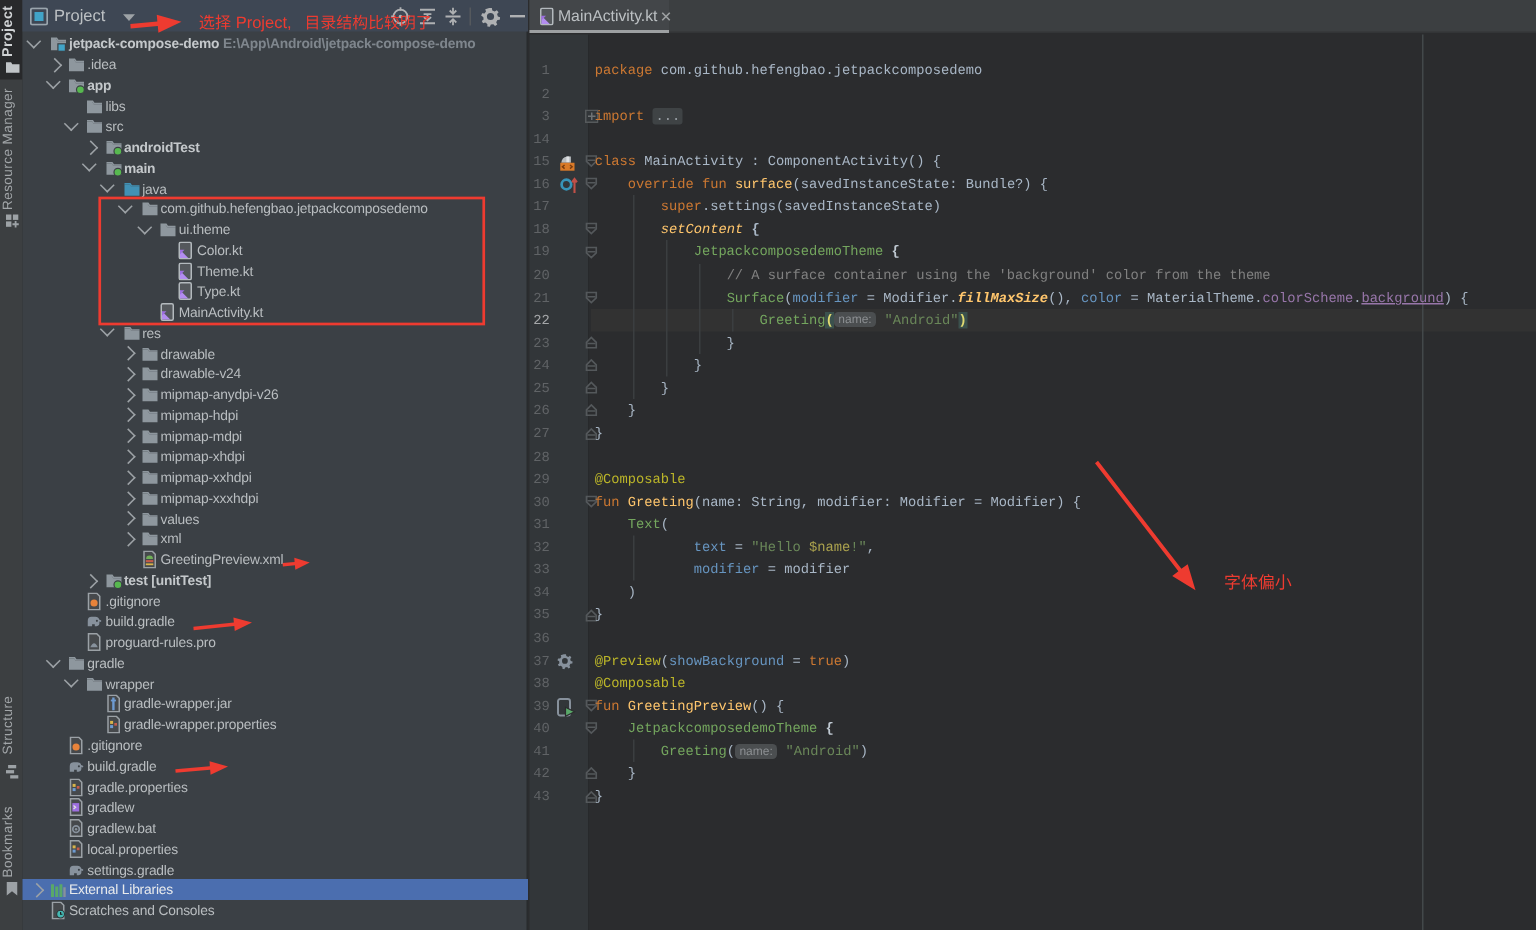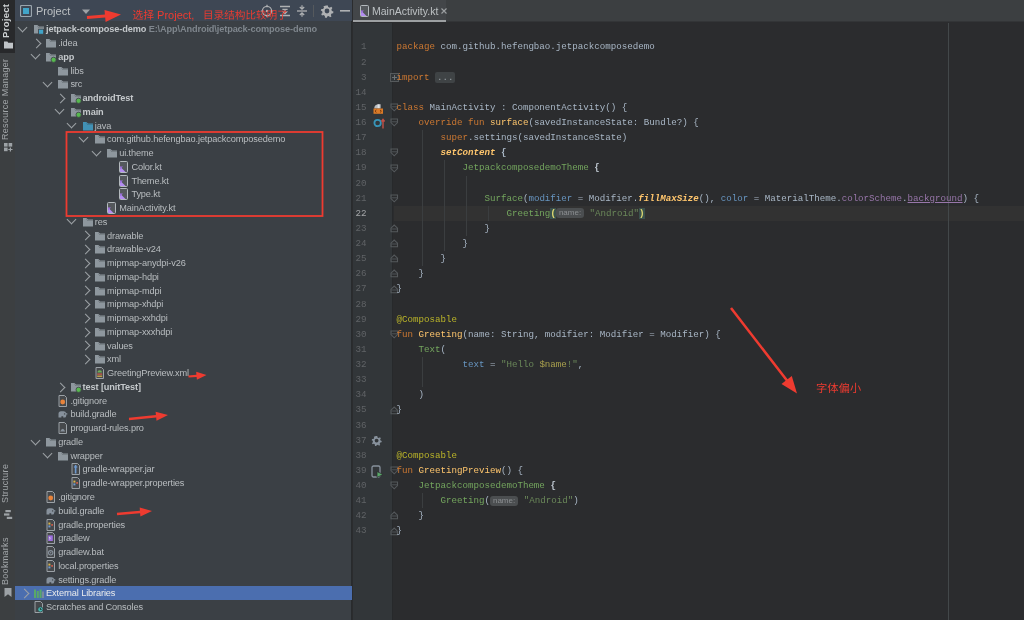--- a/index.html
+++ b/index.html
@@ -484,35 +484,38 @@
     </svg>
     <svg class="ab" style="left:389.5px;top:526.5px" width="9" height="10" viewBox="0 0 9 10">
       <path d="M1 7.8 L7.5 7.8 L7.5 4.2 L4.2 1 L1 4.2 Z" fill="none" stroke="#54585b" stroke-width="1.1"></path>
       <path d="M1.6 5 L7 5" stroke="#54585b" stroke-width="0.9"></path>
     </svg>
     <div class="cl" style="top:39.44px"><span style="color:#cc7832">package</span><span style="color:#a9b7c6"> com.github.hefengbao.jetpackcomposedemo</span></div>
     <div class="cl" style="top:69.69px"><span style="color:#cc7832">import </span><span style="background:#3f4345;color:#9aa0a5;border-radius:2px;padding:0 2px">...</span></div>
     <div class="cl" style="top:99.94px"><span style="color:#cc7832">class</span><span style="color:#a9b7c6"> MainActivity : ComponentActivity() {</span></div>
     <div class="cl" style="top:115.06px"><span style="color:#a9b7c6">    </span><span style="color:#cc7832">override fun </span><span style="color:#ffc66d">surface</span><span style="color:#a9b7c6">(savedInstanceState: Bundle?) {</span></div>
     <div class="cl" style="top:130.19px"><span style="color:#a9b7c6">        </span><span style="color:#cc7832">super</span><span style="color:#a9b7c6">.settings(savedInstanceState)</span></div>
-    <div class="cl" style="top:145.31px"><span style="color:#a9b7c6">        </span><span style="color:#ffc66d;font-style:italic;font-weight:bold">setContent </span><span style="color:#a9b7c6;font-weight:bold">{</span></div>
+    <div class="cl" style="top:145.31px"><span style="color:#a9b7c6">        </span><span style="color:#ffc66d;font-style:italic;font-weight:normal">setContent </span><span style="color:#a9b7c6;font-weight:bold">{</span></div>
     <div class="cl" style="top:160.44px"><span style="color:#a9b7c6">            </span><span style="color:#74a65e">JetpackcomposedemoTheme</span><span style="color:#a9b7c6"> </span><span style="color:#bfc8d1;font-weight:bold">{</span></div>
+    <div class="cl" style="top:175.56px"><span style="color:#a9b7c6">                </span><span style="color:#808080">// A surface container using the 'background' color from the theme</span></div>
     <div class="cl" style="top:190.69px"><span style="color:#a9b7c6">                </span><span style="color:#74a65e">Surface</span><span style="color:#a9b7c6">(</span><span style="color:#6795c0">modifier</span><span style="color:#a9b7c6"> = Modifier.</span><span style="color:#ffc66d;font-style:italic;font-weight:bold">fillMaxSize</span><span style="color:#a9b7c6">(), </span><span style="color:#6795c0">color</span><span style="color:#a9b7c6"> = MaterialTheme.</span><span style="color:#9876aa">colorScheme</span><span style="color:#a9b7c6">.</span><span style="color:#9876aa;text-decoration:underline">background</span><span style="color:#a9b7c6">) {</span></div>
     <div class="cl" style="top:205.81px"><span style="color:#a9b7c6">                    </span><span style="color:#74a65e">Greeting</span><span style="background:#3b514d;color:#e0da71;font-weight:bold">(</span><span style="display:inline-block;background:#4b4e50;color:#8c8f92;font-family:'Liberation Sans',sans-serif;font-size:8px;line-height:10px;border-radius:3px;padding:0 3px;vertical-align:0.5px">name:</span><span style="color:#a9b7c6"> </span><span style="color:#6a8759">"Android"</span><span style="background:#3b514d;color:#e0da71;font-weight:bold">)</span></div>
     <div class="cl" style="top:220.94px"><span style="color:#a9b7c6">                }</span></div>
     <div class="cl" style="top:236.06px"><span style="color:#a9b7c6">            }</span></div>
     <div class="cl" style="top:251.19px"><span style="color:#a9b7c6">        }</span></div>
     <div class="cl" style="top:266.31px"><span style="color:#a9b7c6">    }</span></div>
     <div class="cl" style="top:281.44px"><span style="color:#a9b7c6">}</span></div>
     <div class="cl" style="top:311.69px"><span style="color:#bbb529">@Composable</span></div>
     <div class="cl" style="top:326.81px"><span style="color:#cc7832">fun </span><span style="color:#ffc66d">Greeting</span><span style="color:#a9b7c6">(name: String, modifier: Modifier = Modifier) {</span></div>
     <div class="cl" style="top:341.94px"><span style="color:#a9b7c6">    </span><span style="color:#74a65e">Text</span><span style="color:#a9b7c6">(</span></div>
     <div class="cl" style="top:357.06px"><span style="color:#a9b7c6">            </span><span style="color:#6795c0">text</span><span style="color:#a9b7c6"> = </span><span style="color:#6a8759">"Hello </span><span style="color:#aba24e">$name</span><span style="color:#6a8759">!"</span><span style="color:#a9b7c6">,</span></div>
+    <div class="cl" style="top:372.19px"><span style="color:#a9b7c6">            </span><span style="color:#6795c0">modifier</span><span style="color:#a9b7c6"> = modifier</span></div>
     <div class="cl" style="top:387.31px"><span style="color:#a9b7c6">    )</span></div>
     <div class="cl" style="top:402.44px"><span style="color:#a9b7c6">}</span></div>
+    <div class="cl" style="top:432.69px"><span style="color:#bbb529">@Preview</span><span style="color:#a9b7c6">(</span><span style="color:#6795c0">showBackground</span><span style="color:#a9b7c6"> = </span><span style="color:#cc7832">true</span><span style="color:#a9b7c6">)</span></div>
     <div class="cl" style="top:447.81px"><span style="color:#bbb529">@Composable</span></div>
     <div class="cl" style="top:462.94px"><span style="color:#cc7832">fun </span><span style="color:#ffc66d">GreetingPreview</span><span style="color:#a9b7c6">() {</span></div>
     <div class="cl" style="top:478.06px"><span style="color:#a9b7c6">    </span><span style="color:#74a65e">JetpackcomposedemoTheme</span><span style="color:#a9b7c6"> </span><span style="color:#bfc8d1;font-weight:bold">{</span></div>
     <div class="cl" style="top:493.19px"><span style="color:#a9b7c6">        </span><span style="color:#74a65e">Greeting</span><span style="color:#a9b7c6">(</span><span style="display:inline-block;background:#4b4e50;color:#8c8f92;font-family:'Liberation Sans',sans-serif;font-size:8px;line-height:10px;border-radius:3px;padding:0 3px;vertical-align:0.5px">name:</span><span style="color:#a9b7c6"> </span><span style="color:#6a8759">"Android"</span><span style="color:#a9b7c6">)</span></div>
     <div class="cl" style="top:508.31px"><span style="color:#a9b7c6">    }</span></div>
     <div class="cl" style="top:523.44px"><span style="color:#a9b7c6">}</span></div>
     <svg class="ab" style="left:0;top:0" width="1024" height="620" viewBox="0 0 1024 620">
       <path d="M87.1 19.0 L105.2 17.4 L105.6 21.9 L121.0 14.5 L104.5 9.9 L104.9 14.4 L86.9 16.0 Z" fill="#ee3b30"></path>
       <path d="M188.6 377.6 L196.6 376.9 L196.9 379.8 L206.5 375.0 L196.2 371.8 L196.4 374.7 L188.4 375.4 Z" fill="#ee3b30"></path>
       <path d="M129.1 420.2 L156.2 417.4 L156.5 420.7 L168.0 415.0 L155.6 411.7 L155.9 415.0 L128.9 417.8 Z" fill="#ee3b30"></path>

